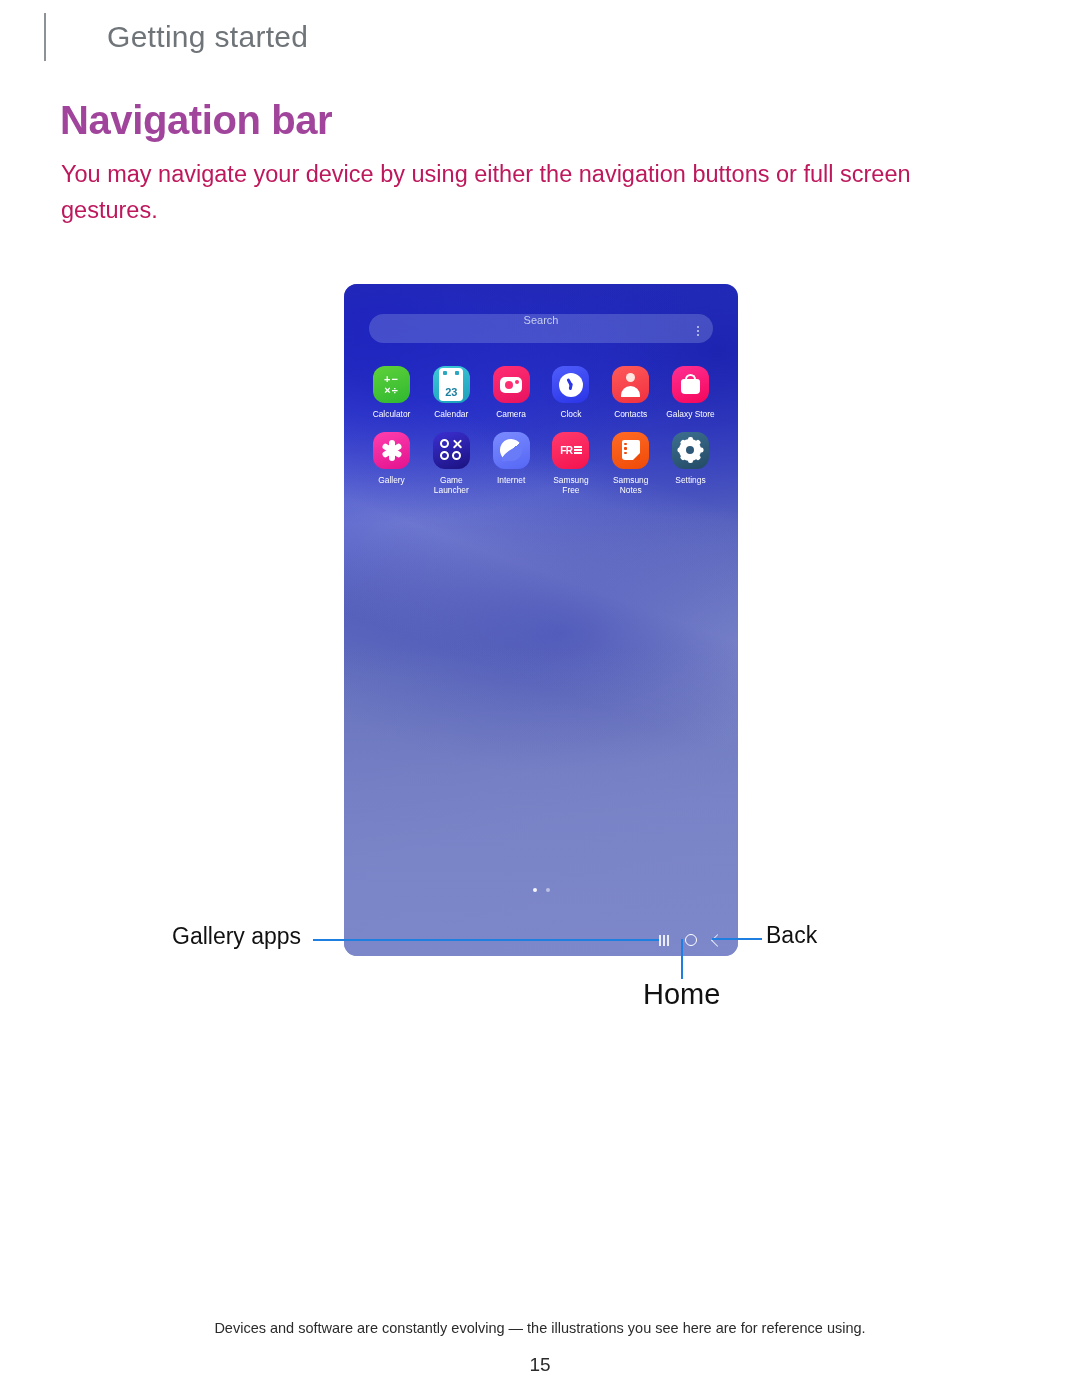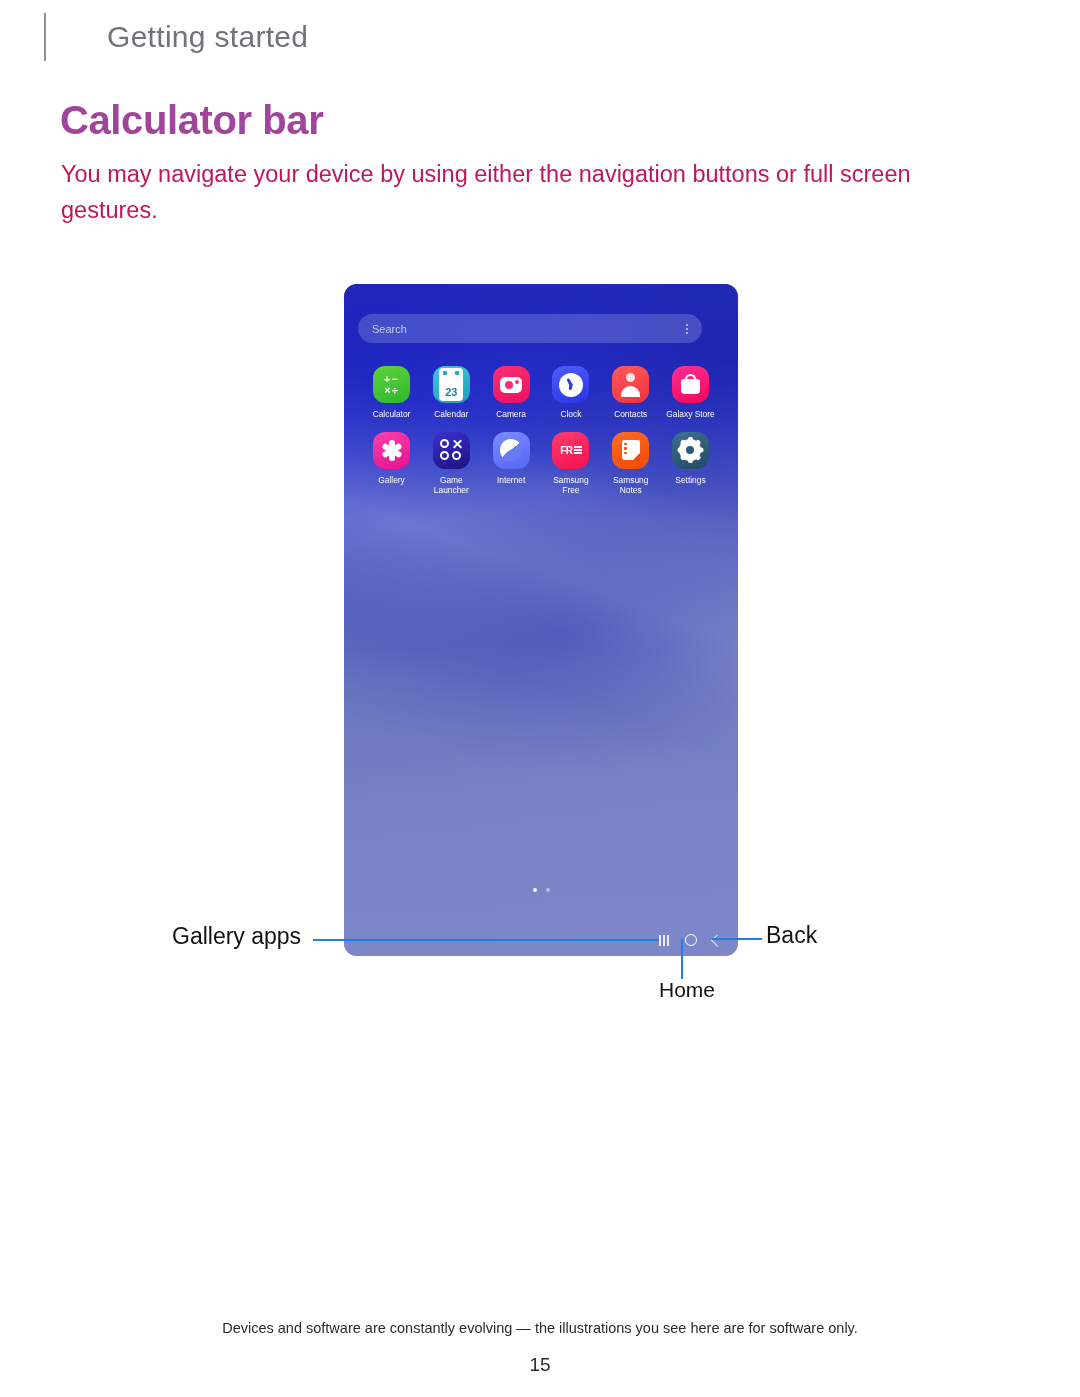--- a/index.html
+++ b/index.html
@@ -95,29 +95,30 @@
     position: absolute;
     left: 0; right: 0; bottom: 0;
     height: 46%;
     background: linear-gradient(to bottom, rgba(122,132,200,0) 0%, rgba(124,134,201,0.55) 45%, rgba(125,136,202,0.85) 100%);
     pointer-events: none;
   }
 
   
   .search-bar {
     position: absolute;
-    left: 14px;
+    left: 25px;
     top: 30px;
     width: 344px;
     height: 29px;
     border-radius: 15px;
     background: rgba(170,182,235,0.28);
     display: flex;
     align-items: center;
     padding: 0 14px;
+    flex-direction: column;
   }
   .search-text {
     font-size: 11px;
     color: #c6cef0;
     font-weight: 400;
   }
   .search-kebab {
     margin-left: auto;
     display: flex;
     flex-direction: column;
@@ -322,21 +323,21 @@
   .line-recent { left:313px; top:939px; width:346px; height:2px; }
 
   .lbl-back {
     position:absolute; left:766px; top:922px;
     font-size:23px; color:#111; font-weight:400;
   }
   .line-back { left:712px; top:938px; width:50px; height:2px; }
 
   .lbl-home {
     position:absolute; left:643px; top:978px;
-    font-size:21px; color:#111; font-weight:400;margin-left:16px;
+    font-size:29px; color:#111; font-weight:400;
   }
   .line-home { left:681px; top:939px; width:2px; height:40px; }
 
   
   .footer-note {
     position:absolute; left:0; right:0; top:1320px;
     text-align:center; font-size:14.5px; color:#2b2b2b;
   }
   .page-number {
     position:absolute; left:0; right:0; top:1354px;
@@ -344,21 +345,21 @@
   }
 </style>
 </head>
 <body>
 
 <div class="section-header">
   <div class="section-rule"></div>
   <div class="section-title">Getting started</div>
 </div>
 
-<h1 class="page-title">Calculator bar</h1>
+<h1 class="page-title">Navigation bar</h1>
 <p class="intro">You may navigate your device by using either the navigation buttons or full screen gestures.</p>
 
 <div class="tablet">
   <div class="tablet-wash"></div>
   <div class="tablet-bottom-fade"></div>
 
   <div class="search-bar">
     <span class="search-text">Search</span>
     <span class="search-kebab">
         <i></i>
@@ -520,14 +521,14 @@
 
 <div class="callout-line line-recent"></div>
 <div class="lbl-recent">Gallery apps</div>
 
 <div class="callout-line line-back"></div>
 <div class="lbl-back">Back</div>
 
 <div class="callout-line line-home"></div>
 <div class="lbl-home">Home</div>
 
-<div class="footer-note">Devices and software are constantly evolving — the illustrations you see here are for software only.</div>
+<div class="footer-note">Devices and software are constantly evolving — the illustrations you see here are for reference using.</div>
 <div class="page-number">15</div>
 
 </body></html>

